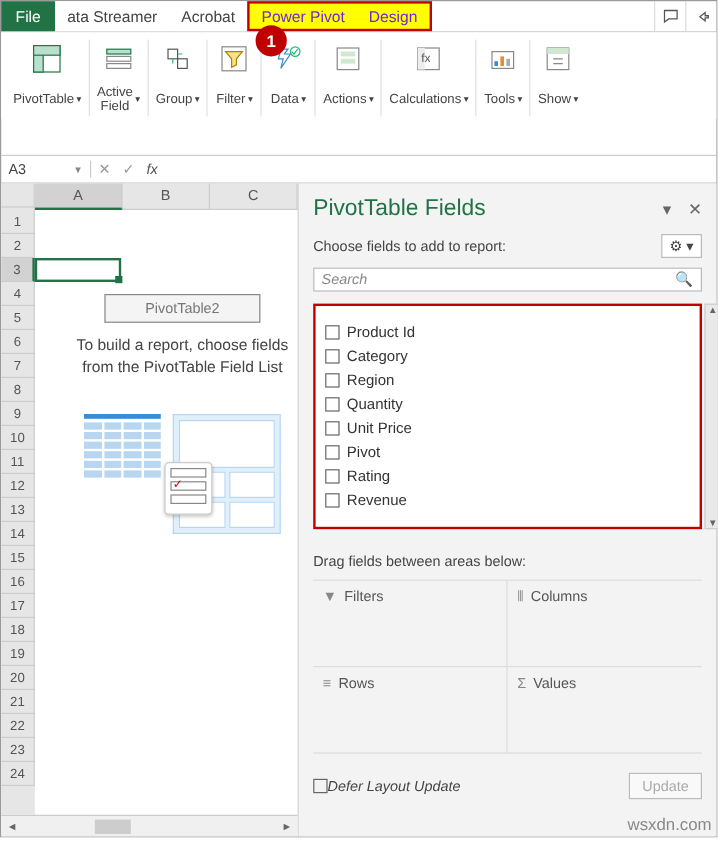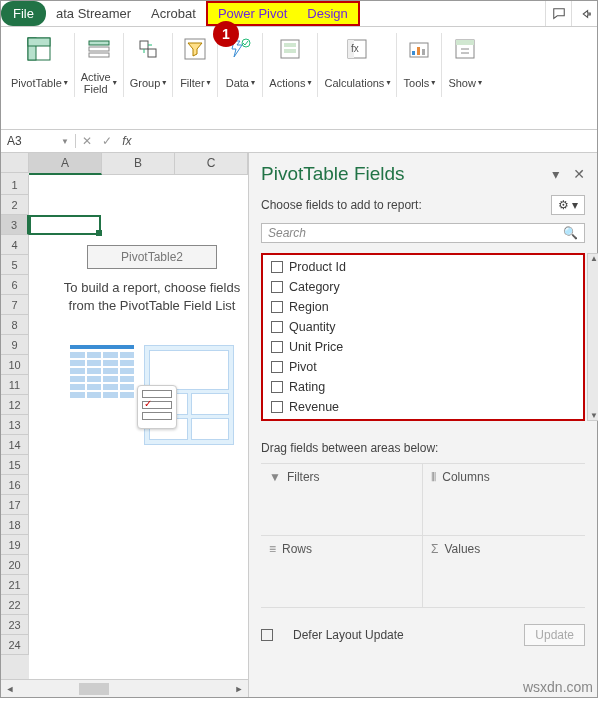--- a/index.html
+++ b/index.html
@@ -1,21 +1,21 @@
 <!DOCTYPE html>
 <html><head>
 <meta charset="utf-8">
 <style>
 * { box-sizing: border-box; font-family: "Segoe UI", Arial, sans-serif; }
 body { margin: 0; background: #fff; font-size: 12px; color: #444; width: 598px; }
 .app { border: 1px solid #999; }
 
 
 .tabs { display: flex; align-items: stretch; height: 26px; border-bottom: 1px solid #ccc; }
-.tab-file { background: #217346; color: #fff; padding: 0 12px; display: flex; align-items: center; font-size: 13px; border-radius: 12px; }
+.tab-file { background: #217346; color: #fff; padding: 0 12px; display: flex; align-items: center; font-size: 13px; }
 .tab { padding: 0 10px; display: flex; align-items: center; color: #444; background: #fff; font-size: 13px; }
 .tab-highlight-group { display: flex; background: #ffff00; border: 2px solid #c00000; }
 .tab-highlight-group .tab { background: transparent; color: #6d28d9; }
 .tab-right { margin-left: auto; display: flex; }
 .tab-icon-btn { width: 26px; display: flex; align-items: center; justify-content: center; border-left: 1px solid #ddd; }
 
 
 .ribbon { display: flex; background: #fff; padding: 6px 4px 2px; gap: 0; }
 .rgroup { display: flex; flex-direction: column; align-items: center; padding: 0 6px; border-right: 1px solid #e1e1e1; position: relative; }
 .rgroup:last-child { border-right: none; }
@@ -74,34 +74,34 @@
 
 .pane { flex: 1; background: #f3f3f3; padding: 10px 12px; display: flex; flex-direction: column; position: relative; }
 .pane-header { display: flex; align-items: center; justify-content: space-between; margin-bottom: 6px; }
 .pane-title { color: #217346; font-size: 19px; font-weight: 400; }
 .pane-ctrls { display: flex; gap: 14px; color: #666; font-size: 14px; }
 .pane-sub { font-size: 12px; display: flex; justify-content: space-between; align-items: center; margin: 4px 0 8px; }
 .gear-btn { border: 1px solid #bbb; padding: 2px 6px; background: #fff; font-size: 12px; }
 .search { display: flex; align-items: center; border: 1px solid #bbb; background: #fff; padding: 2px 6px; color: #888; font-style: italic; margin-bottom: 10px; }
 .search span:last-child { margin-left: auto; font-style: normal; }
 
-.fields-box { border: 2px solid #c00000; background: #fff; padding: 2px 6px; position: relative; }
+.fields-box { border: 2px solid #c00000; background: #fff; padding: 12px 6px; position: relative; }
 .field-row { display: flex; align-items: center; gap: 6px; padding: 3px 2px; font-size: 12.5px; color: #333; }
 .field-row .cb { width: 12px; height: 12px; border: 1px solid #666; }
 .vscroll { position: absolute; right: -16px; top: 0; bottom: 0; width: 14px; background: #e9e9e9; border: 1px solid #ccc; display: flex; flex-direction: column; justify-content: space-between; align-items: center; font-size: 8px; color: #666; }
 
 .drag-label { margin-top: 20px; font-size: 12px; }
 .areas { display: flex; flex-wrap: wrap; gap: 0; margin-top: 8px; border-top: 1px solid #ddd; }
 .area { width: 50%; height: 72px; border-right: 1px solid #ddd; border-bottom: 1px solid #ddd; padding: 6px 8px; }
 .area:nth-child(2n) { border-right: none; }
 .area-h { display: flex; align-items: center; gap: 6px; color: #555; font-size: 12px; }
 .area-h .aicon { font-size: 12px; color: #888; }
 
 .pane-footer { display: flex; align-items: center; justify-content: space-between; margin-top: 10px; padding-top: 6px; }
-.defer { display: flex; align-items: center; gap: 20px; }
+.defer { display: flex; align-items: center; gap: 0; font-style: italic; }
 .defer .cb { width: 12px; height: 12px; border: 1px solid #666; }
 .update-btn { border: 1px solid #bbb; background: #f9f9f9; color: #aaa; padding: 3px 10px; font-size: 12px; }
 .watermark { position: absolute; right: 4px; bottom: 2px; font-size: 14px; color: #888; }
 
 
 svg { display: block; }
 </style>
 </head>
 <body>
 

